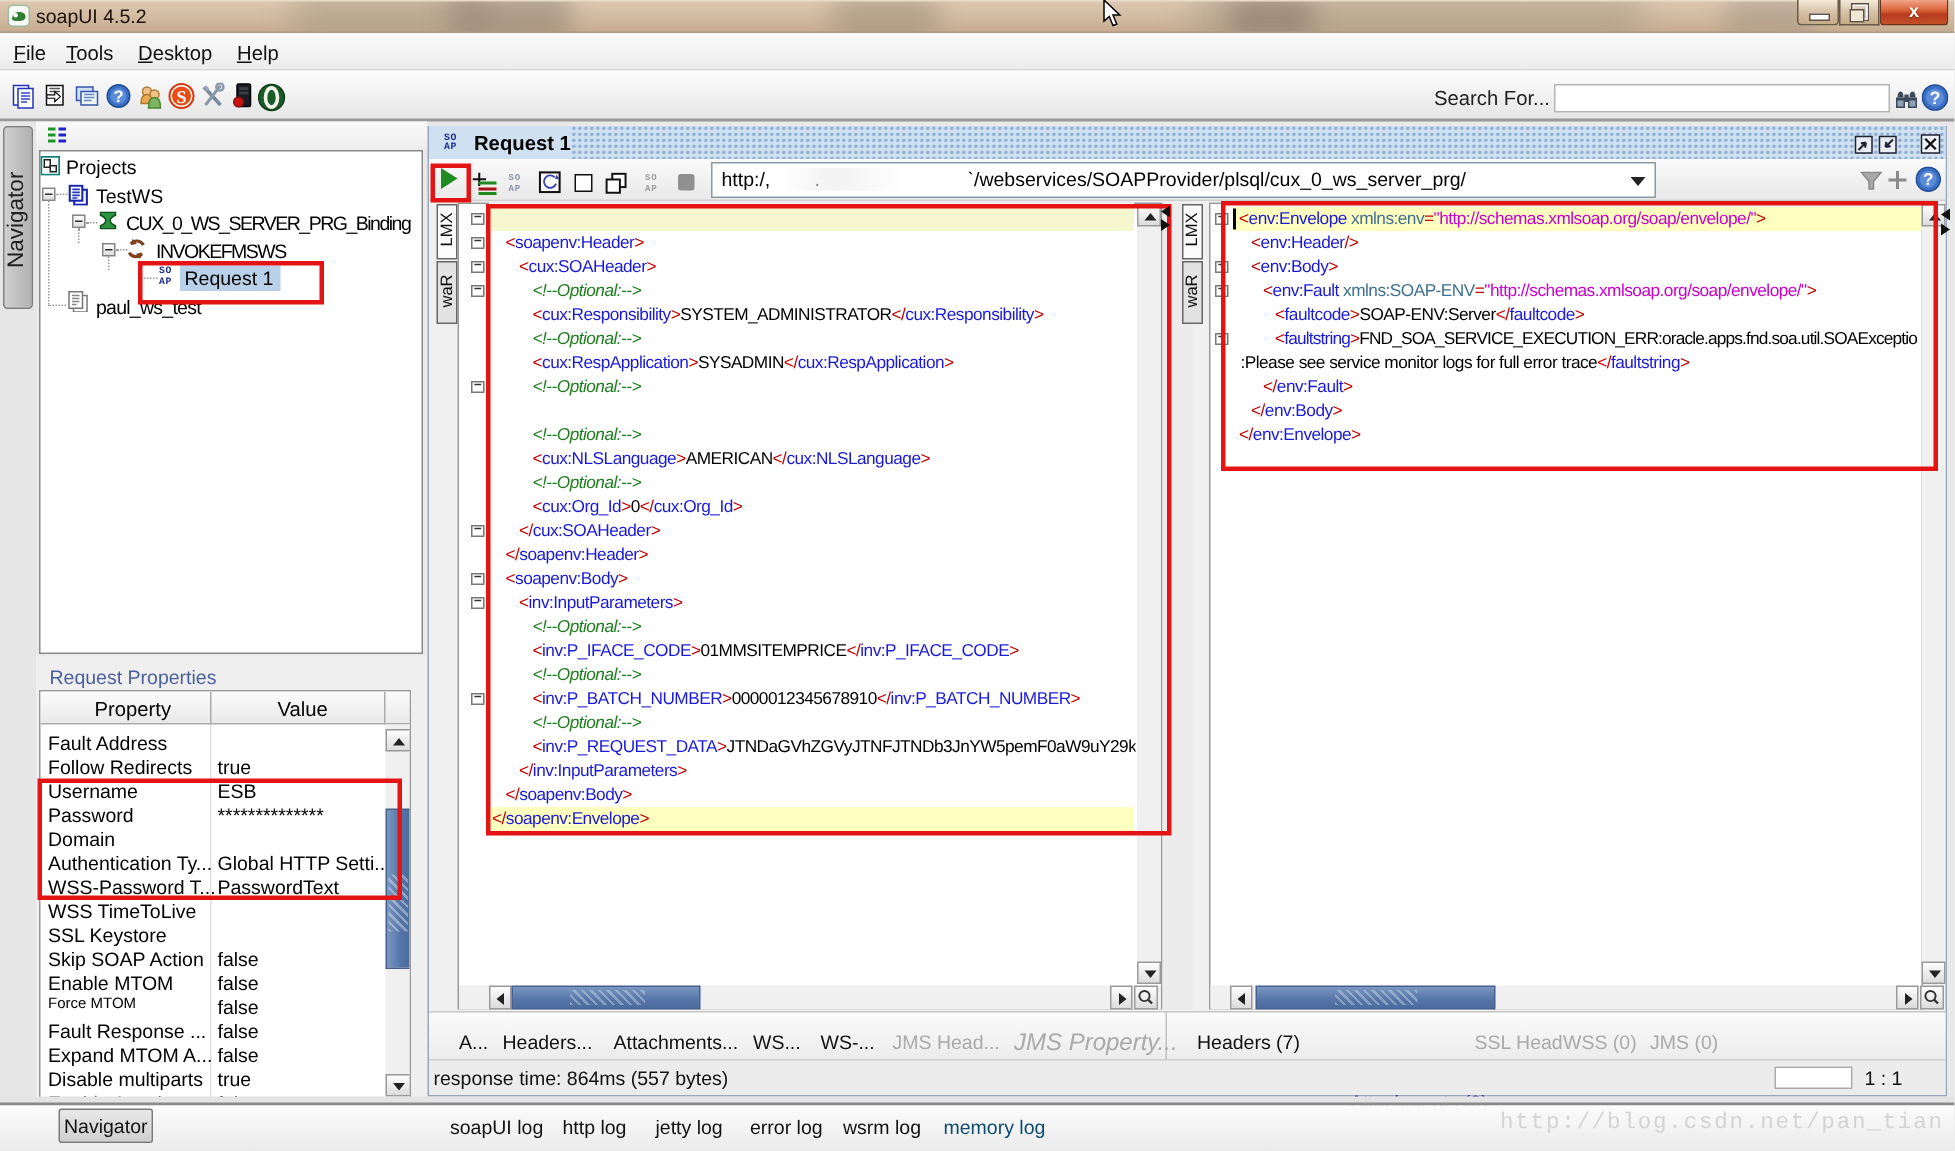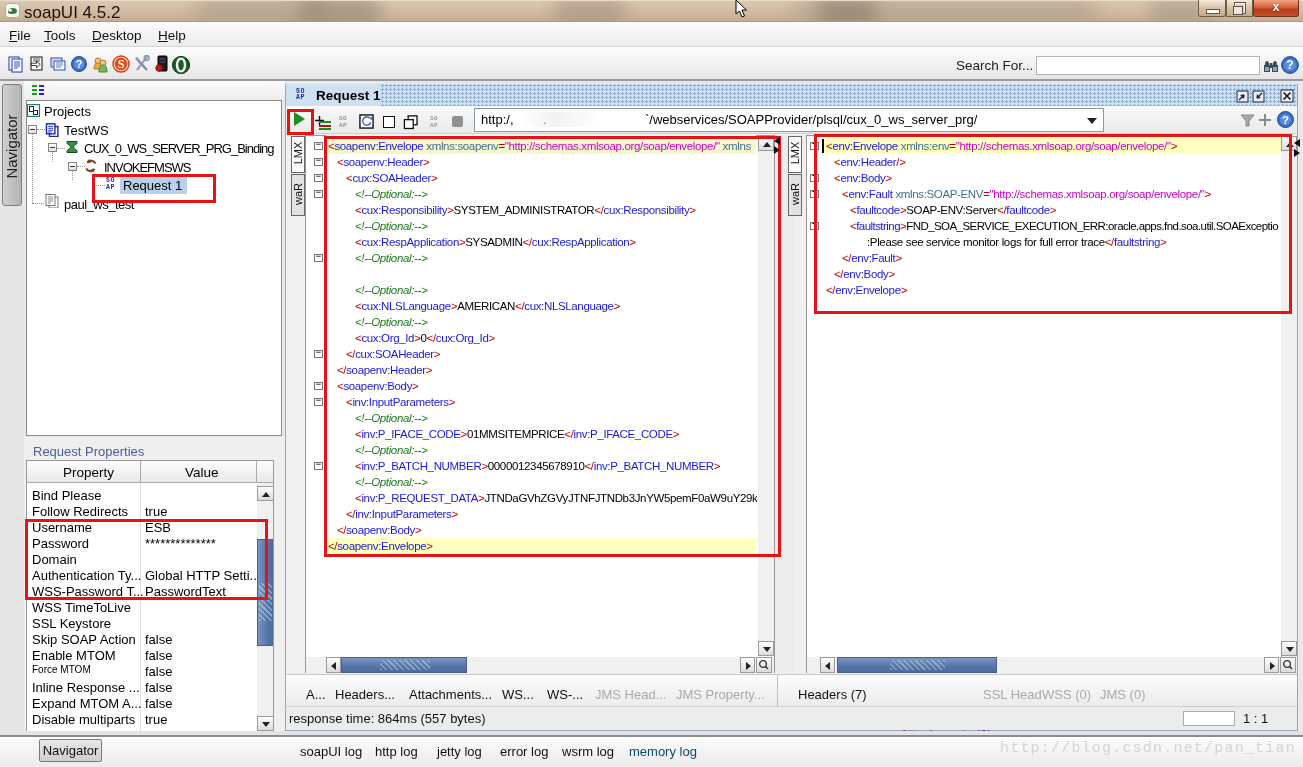--- a/index.html
+++ b/index.html
@@ -30,21 +30,21 @@
  <div class="abs" style="left:820px;top:-2px;width:55px;height:28px;background:#7d7163;filter:blur(8px);opacity:0.5;"></div>
  <div class="abs" style="left:1150px;top:-4px;width:60px;height:30px;background:#96897a;filter:blur(8px);opacity:0.4;"></div>
  <div class="abs" style="left:0;top:0;width:1303px;height:1px;background:#eadbc6;"></div>
  <div class="abs" style="left:0;top:21px;width:1303px;height:1px;background:#a99a87;"></div>
 </div>
 <svg class="abs" style="left:5px;top:3px" width="15" height="15" viewBox="0 0 15 15">
  <rect x="0.5" y="0.5" width="14" height="14" rx="3" fill="#f8f8f4" stroke="#9ab89a"></rect>
  <path d="M3 10 Q3 5 7.5 5 Q12 5 12 8 Q12 11 7.5 11 Q4 11 3 10Z" fill="#2e7d32"></path>
  <circle cx="5.4" cy="7.2" r="1.5" fill="#fff"></circle>
 </svg>
-<div class="abs" style="left:24px;top:3px;font-size:17px;color:#1c1008;">soapUI 4.5.2</div>
+<div class="abs" style="left:24px;top:3px;font-size:13px;color:#1c1008;">soapUI 4.5.2</div>
 
 <svg class="abs" style="left:735px;top:0px;z-index:99" width="14" height="20" viewBox="0 0 14 20">
  <path d="M1 0 L1 14 L4.5 11 L7 17 L9.5 16 L7 10 L11.5 10 Z" fill="#fff" stroke="#000" stroke-width="1"></path>
 </svg>
 
 <div class="abs" style="left:1198px;top:0;width:28px;height:17px;background:linear-gradient(#f3ead9,#d6c2a6 50%,#c4ab89);border:1px solid #6b5b49;border-top:none;border-radius:0 0 3px 3px;box-sizing:border-box;">
  <div class="abs" style="left:7px;top:9px;width:12px;height:3px;background:#fdfdfd;border:1px solid #5e5346;"></div>
   </div>
 <div class="abs" style="left:1226px;top:0;width:27px;height:17px;background:linear-gradient(#f3ead9,#d6c2a6 50%,#c4ab89);border:1px solid #6b5b49;border-top:none;box-sizing:border-box;">
  <div class="abs" style="left:8px;top:3px;width:8px;height:8px;background:transparent;border:1px solid #fff;box-shadow:0 0 0 1px #5e5346;"></div>
@@ -202,41 +202,41 @@
 
 <div class="abs" style="left:24px;top:437px;width:261px;height:300px;background:#efefef;"></div>
 <div class="abs" style="left:33px;top:444px;font-size:13px;color:#4a5f9d;">Request Properties</div>
 <div class="abs" style="left:26px;top:460px;width:248px;height:273px;background:#fff;border:1px solid #999;box-sizing:border-box;overflow:hidden;">
  <div class="abs" style="left:0;top:0;width:248px;height:22px;background:linear-gradient(#fcfcfc,#e9e9e9);border-bottom:1px solid #aaa;box-sizing:border-box;"></div>
  <div class="abs" style="left:113px;top:0;width:1px;height:22px;background:#aaa;"></div>
  <div class="abs" style="left:229px;top:0;width:1px;height:22px;background:#aaa;"></div>
  <div class="abs" style="left:36px;top:4px;font-size:13.5px;color:#000;">Property</div>
  <div class="abs" style="left:158px;top:4px;font-size:13.5px;color:#000;">Value</div>
  <div class="abs" style="left:113px;top:22px;width:1px;height:251px;background:#e0e0e0;"></div>
- <div class="abs" style="left:5px;top:27px;font-size:13px;white-space:nowrap;">Bind Please</div>
+ <div class="abs" style="left:5px;top:27px;font-size:13px;white-space:nowrap;">Fault Address</div>
  <div class="abs" style="left:5px;top:43px;font-size:13px;white-space:nowrap;">Follow Redirects</div>
  <div class="abs" style="left:118px;top:43px;font-size:13px;white-space:nowrap;">true</div>
  <div class="abs" style="left:5px;top:59px;font-size:13px;white-space:nowrap;">Username</div>
  <div class="abs" style="left:118px;top:59px;font-size:13px;white-space:nowrap;">ESB</div>
  <div class="abs" style="left:5px;top:75px;font-size:13px;white-space:nowrap;">Password</div>
  <div class="abs" style="left:118px;top:75px;font-size:13px;white-space:nowrap;">**************</div>
  <div class="abs" style="left:5px;top:91px;font-size:13px;white-space:nowrap;">Domain</div>
  <div class="abs" style="left:5px;top:107px;font-size:13px;white-space:nowrap;">Authentication Ty...</div>
  <div class="abs" style="left:118px;top:107px;font-size:13px;white-space:nowrap;">Global HTTP Setti...</div>
  <div class="abs" style="left:5px;top:123px;font-size:13px;white-space:nowrap;">WSS-Password T...</div>
  <div class="abs" style="left:118px;top:123px;font-size:13px;white-space:nowrap;">PasswordText</div>
  <div class="abs" style="left:5px;top:139px;font-size:13px;white-space:nowrap;">WSS TimeToLive</div>
  <div class="abs" style="left:5px;top:155px;font-size:13px;white-space:nowrap;">SSL Keystore</div>
  <div class="abs" style="left:5px;top:171px;font-size:13px;white-space:nowrap;">Skip SOAP Action</div>
  <div class="abs" style="left:118px;top:171px;font-size:13px;white-space:nowrap;">false</div>
  <div class="abs" style="left:5px;top:187px;font-size:13px;white-space:nowrap;">Enable MTOM</div>
  <div class="abs" style="left:118px;top:187px;font-size:13px;white-space:nowrap;">false</div>
  <div class="abs" style="left:5px;top:203px;font-size:10px;white-space:nowrap;">Force MTOM</div>
  <div class="abs" style="left:118px;top:203px;font-size:13px;white-space:nowrap;">false</div>
- <div class="abs" style="left:5px;top:219px;font-size:13px;white-space:nowrap;">Inline Response ...</div>
+ <div class="abs" style="left:5px;top:219px;font-size:13px;white-space:nowrap;">Fault Response ...</div>
  <div class="abs" style="left:118px;top:219px;font-size:13px;white-space:nowrap;">false</div>
  <div class="abs" style="left:5px;top:235px;font-size:13px;white-space:nowrap;">Expand MTOM A...</div>
  <div class="abs" style="left:118px;top:235px;font-size:13px;white-space:nowrap;">false</div>
  <div class="abs" style="left:5px;top:251px;font-size:13px;white-space:nowrap;">Disable multiparts</div>
  <div class="abs" style="left:118px;top:251px;font-size:13px;white-space:nowrap;">true</div>
  <div class="abs" style="left:5px;top:267px;font-size:13px;white-space:nowrap;">Enable Attachme</div>
  <div class="abs" style="left:118px;top:267px;font-size:13px;white-space:nowrap;">false</div>
 
  <div class="sb" style="left:230px;top:22px;width:17px;height:251px;"></div>
  <div class="sbtn" style="left:230px;top:25px;width:17px;height:15px;">
@@ -327,21 +327,20 @@
 <div class="gut" style="left:314px;top:190px;">−</div>
 <div class="gut" style="left:314px;top:254px;">−</div>
 <div class="gut" style="left:314px;top:350px;">−</div>
 <div class="gut" style="left:314px;top:382px;">−</div>
 <div class="gut" style="left:314px;top:398px;">−</div>
 <div class="gut" style="left:314px;top:462px;">−</div>
 <div class="abs" style="left:326px;top:138px;width:430px;height:16px;background:#f7f7cf;"></div>
 <div class="abs" style="left:326px;top:538px;width:430px;height:16px;background:#ffffc0;"></div>
 <div class="abs" style="left:326px;top:135px;width:430px;height:3px;background:#fff;"></div>
 <div class="abs" style="left:0;top:0;width:757px;height:767px;overflow:hidden;">
-<div class="ln" style="left:328px;top:138px;"><span class="r">&lt;</span><span class="b">soapenv:Envelope</span> <span class="a">xmlns:soapenv</span><span class="r">=</span><span class="m">"http://schemas.xmlsoap.org/soap/envelope/"</span> <span class="a">xmlns</span></div>
 <div class="ln" style="left:337px;top:154px;"><span class="r">&lt;</span><span class="b">soapenv:Header</span><span class="r">&gt;</span></div>
 <div class="ln" style="left:346px;top:170px;"><span class="r">&lt;</span><span class="b">cux:SOAHeader</span><span class="r">&gt;</span></div>
 <div class="ln" style="left:355px;top:186px;"><span class="g">&lt;!--Optional:--&gt;</span></div>
 <div class="ln" style="left:355px;top:202px;"><span class="r">&lt;</span><span class="b">cux:Responsibility</span><span class="r">&gt;</span>SYSTEM_ADMINISTRATOR<span class="r">&lt;/</span><span class="b">cux:Responsibility</span><span class="r">&gt;</span></div>
 <div class="ln" style="left:355px;top:218px;"><span class="g">&lt;!--Optional:--&gt;</span></div>
 <div class="ln" style="left:355px;top:234px;"><span class="r">&lt;</span><span class="b">cux:RespApplication</span><span class="r">&gt;</span>SYSADMIN<span class="r">&lt;/</span><span class="b">cux:RespApplication</span><span class="r">&gt;</span></div>
 <div class="ln" style="left:355px;top:250px;"><span class="g">&lt;!--Optional:--&gt;</span></div>
 <div class="ln" style="left:355px;top:282px;"><span class="g">&lt;!--Optional:--&gt;</span></div>
 <div class="ln" style="left:355px;top:298px;"><span class="r">&lt;</span><span class="b">cux:NLSLanguage</span><span class="r">&gt;</span>AMERICAN<span class="r">&lt;/</span><span class="b">cux:NLSLanguage</span><span class="r">&gt;</span></div>
 <div class="ln" style="left:355px;top:314px;"><span class="g">&lt;!--Optional:--&gt;</span></div>
@@ -400,21 +399,21 @@
 <div class="gut" style="left:810px;top:222px;">+</div>
 <div class="abs" style="left:822px;top:138px;width:459px;height:16px;background:#ffffc0;"></div>
 <div class="abs" style="left:822px;top:139px;width:2px;height:14px;background:#000;z-index:5;"></div>
 <div class="abs" style="left:0;top:0;width:1281px;height:767px;overflow:hidden;">
 <div class="ln" style="left:826px;top:138px;"><span class="r">&lt;</span><span class="b">env:Envelope</span> <span class="a">xmlns:env</span><span class="r">=</span><span class="m">"http://schemas.xmlsoap.org/soap/envelope/"</span><span class="r">&gt;</span></div>
 <div class="ln" style="left:834px;top:154px;"><span class="r">&lt;</span><span class="b">env:Header</span><span class="r">/&gt;</span></div>
 <div class="ln" style="left:834px;top:170px;"><span class="r">&lt;</span><span class="b">env:Body</span><span class="r">&gt;</span></div>
 <div class="ln" style="left:842px;top:186px;"><span class="r">&lt;</span><span class="b">env:Fault</span> <span class="a">xmlns:SOAP-ENV</span><span class="r">=</span><span class="m">"http://schemas.xmlsoap.org/soap/envelope/"</span><span class="r">&gt;</span></div>
 <div class="ln" style="left:850px;top:202px;"><span class="r">&lt;</span><span class="b">faultcode</span><span class="r">&gt;</span>SOAP-ENV:Server<span class="r">&lt;/</span><span class="b">faultcode</span><span class="r">&gt;</span></div>
 <div class="ln" style="left:850px;top:218px;"><span style="letter-spacing:-0.55px"><span class="r">&lt;</span><span class="b">faultstring</span><span class="r">&gt;</span>FND_SOA_SERVICE_EXECUTION_ERR:oracle.apps.fnd.soa.util.SOAExceptio</span></div>
-<div class="ln" style="left:827px;top:234px;margin-left:40px;">:Please see service monitor logs for full error trace<span class="r">&lt;/</span><span class="b">faultstring</span><span class="r">&gt;</span></div>
+<div class="ln" style="left:827px;top:234px;">:Please see service monitor logs for full error trace<span class="r">&lt;/</span><span class="b">faultstring</span><span class="r">&gt;</span></div>
 <div class="ln" style="left:842px;top:250px;"><span class="r">&lt;/</span><span class="b">env:Fault</span><span class="r">&gt;</span></div>
 <div class="ln" style="left:834px;top:266px;"><span class="r">&lt;/</span><span class="b">env:Body</span><span class="r">&gt;</span></div>
 <div class="ln" style="left:826px;top:282px;"><span class="r">&lt;/</span><span class="b">env:Envelope</span><span class="r">&gt;</span></div>
 </div>
 
 <div class="sb" style="left:1281px;top:136px;width:16px;height:520px;"></div>
 <div class="sbtn" style="left:1281px;top:136px;width:16px;height:15px;">
     <div class="tri" style="left:4px;top:5px;border-left:4px solid transparent;border-right:4px solid transparent;border-bottom:5px solid #222;"></div>
   </div>
 <div class="sbtn" style="left:1281px;top:641px;width:16px;height:15px;">
@@ -439,21 +438,21 @@
 <div class="tri" style="left:1294px;top:149px;border-top:4px solid transparent;border-bottom:4px solid transparent;border-left:6px solid #111;z-index:55;"></div>
 
 <div class="abs" style="left:286px;top:674px;width:1011px;height:32px;background:linear-gradient(#fbfbfb,#ececec);border-top:1px solid #c8c8c8;box-sizing:border-box;"></div>
 <div class="abs" style="left:777px;top:674px;width:1px;height:32px;background:#c0c0c0;"></div>
 <div class="abs" style="left:306px;top:687px;font-size:13px;color:#111;">A...</div>
 <div class="abs" style="left:335px;top:687px;font-size:13px;color:#111;">Headers...</div>
 <div class="abs" style="left:409px;top:687px;font-size:13px;color:#111;">Attachments...</div>
 <div class="abs" style="left:502px;top:687px;font-size:13px;color:#111;">WS...</div>
 <div class="abs" style="left:547px;top:687px;font-size:13px;color:#111;">WS-...</div>
 <div class="abs" style="left:595px;top:687px;font-size:13px;color:#aaa;">JMS Head...</div>
-<div class="abs" style="left:676px;top:687px;font-size:13px;color:#aaa;">JMS Property...</div>
+<div class="abs" style="left:676px;top:687px;font-size:16px;color:#aaa;font-style:italic;">JMS Property...</div>
 <div class="abs" style="left:798px;top:687px;font-size:13px;color:#111;">Headers (7)</div>
 <div class="abs" style="left:900px;top:687px;font-size:13px;color:#4c1d95;margin-top:40px;">Attachments (0)</div>
 <div class="abs" style="left:983px;top:687px;font-size:13px;color:#aaa;">SSL Head</div>
 <div class="abs" style="left:1042px;top:687px;font-size:13px;color:#aaa;">WSS (0)</div>
 <div class="abs" style="left:1100px;top:687px;font-size:13px;color:#aaa;">JMS (0)</div>
 
 <div class="abs" style="left:286px;top:706px;width:1011px;height:24px;background:#ececec;border-top:1px solid #d0d0d0;box-sizing:border-box;"></div>
 <div class="abs" style="left:289px;top:711px;font-size:13px;color:#111;">response time: 864ms (557 bytes)</div>
 <div class="abs" style="left:1183px;top:711px;width:52px;height:15px;background:#fff;border:1px solid #aaa;box-sizing:border-box;"></div>
 <div class="abs" style="left:1243px;top:711px;font-size:13px;color:#111;">1 : 1</div>

